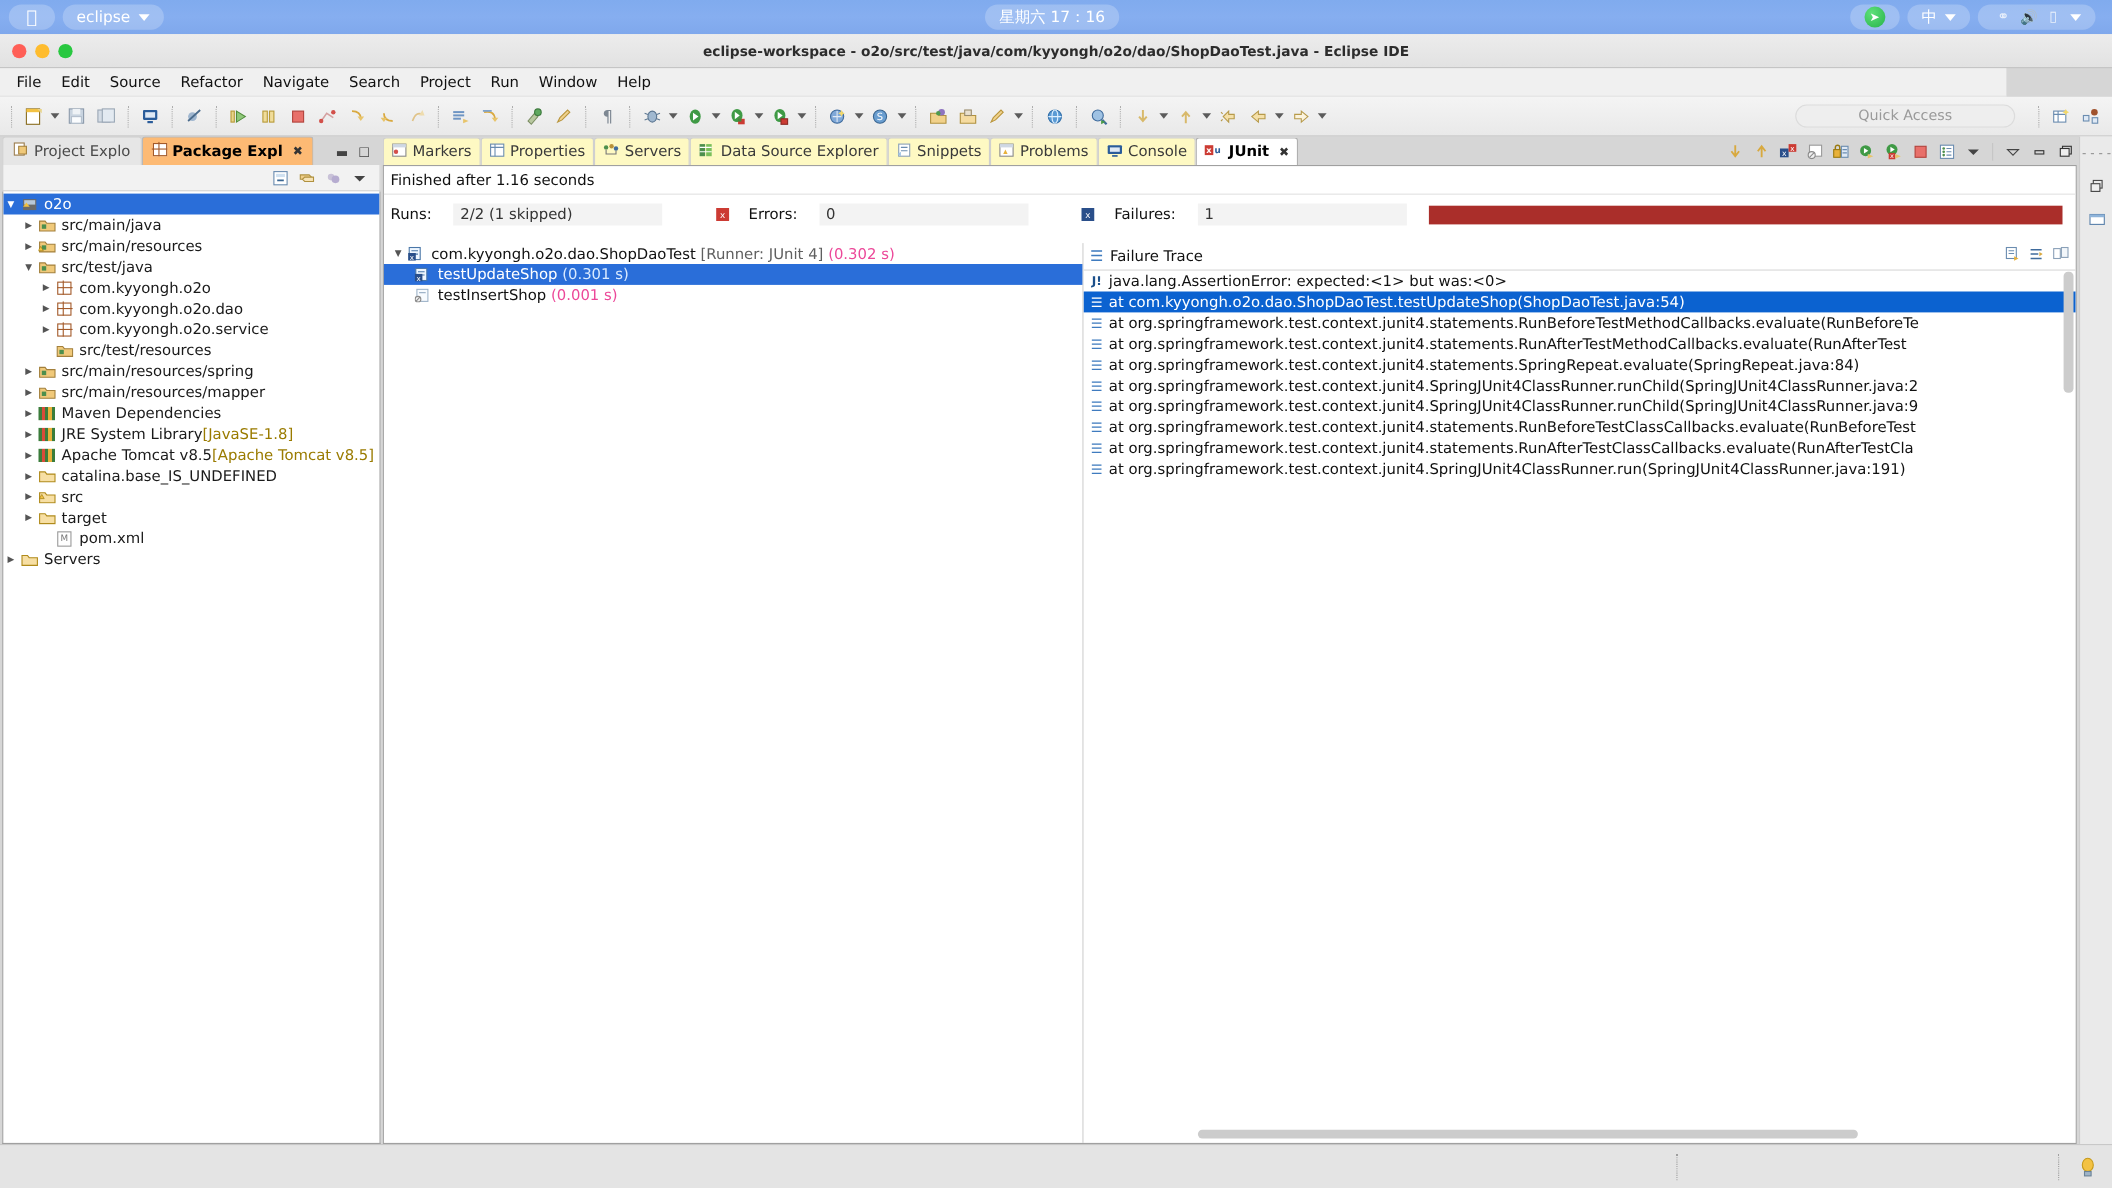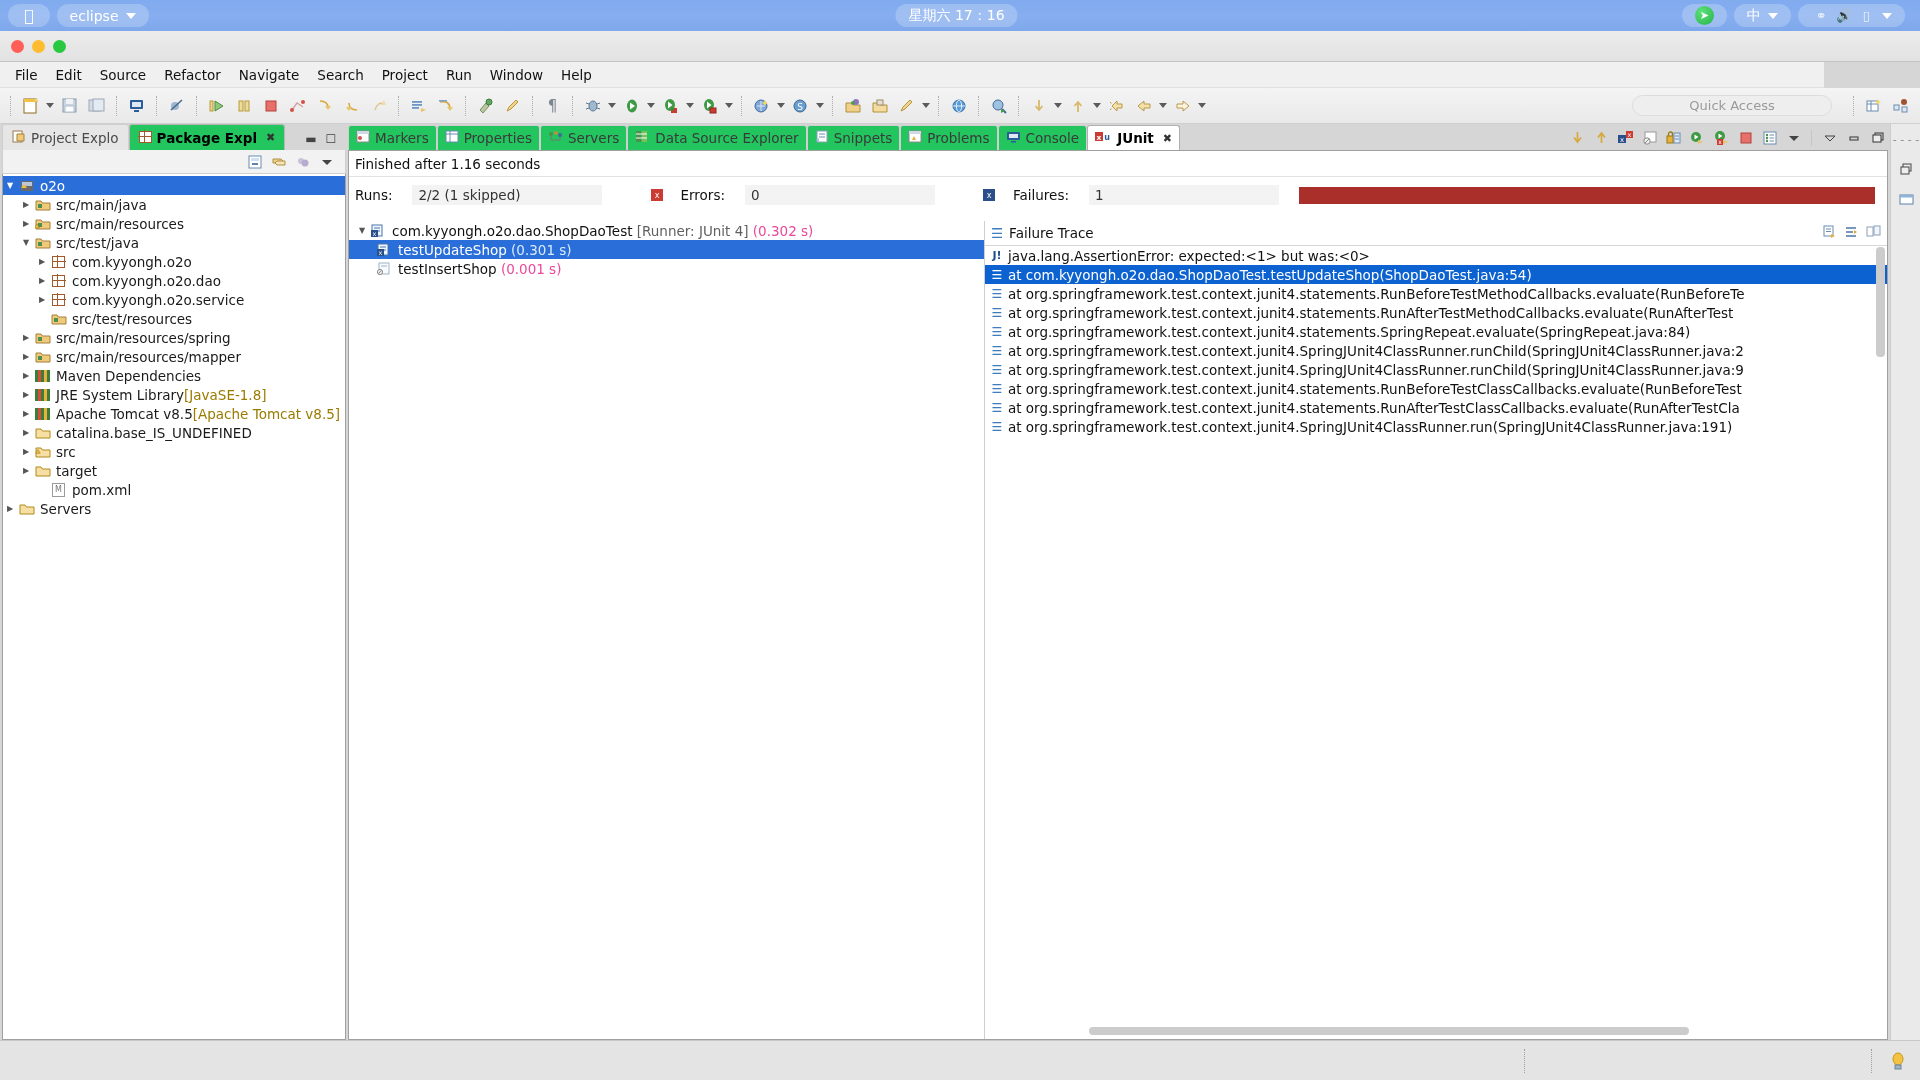--- a/index.html
+++ b/index.html
@@ -114,21 +114,21 @@
   }
   .tabrow { display: flex; height: 26px; align-items: flex-end; }
   .vtab {
     display: flex; align-items: center; gap: 5px;
     height: 26px; padding: 0 9px; font-size: 13.5px;
     color: #4a4a4a; background: #e6e6e6;
     border: 1px solid #cfcfcf; border-bottom: none;
     border-radius: 3px 3px 0 0;
   }
   .vtab.active {
-    background: #22c55e; color: #000; font-weight: bold;
+    background: #fdba74; color: #000; font-weight: bold;
     border-color: #b8b8b8;
   }
   .tabctl { margin-left: auto; display: flex; gap: 2px; padding: 0 6px 2px 0; }
   .tabctl span { width: 18px; height: 18px; display:flex; align-items:center; justify-content:center; font-size: 12px; color:#444; }
   .viewtoolbar {
     height: 24px; background: #f2f2f2; border: 1px solid #cfcfcf; border-top: none;
     display: flex; align-items: center; justify-content: flex-end; gap: 4px; padding-right: 8px;
   }
   .vt-ico { width: 20px; height: 20px; display:flex; align-items:center; justify-content:center; font-size: 13px; }
   .treebox {
@@ -153,21 +153,21 @@
   .dim { color: #9a7b00; }
 
   
   .mainpanel {
     position: absolute; top: 124px; left: 348px; right: 32px; bottom: 40px;
   }
   .mtabrow { display: flex; height: 26px; align-items: flex-end; background: transparent; }
   .mtab {
     display: flex; align-items: center; gap: 5px;
     height: 25px; padding: 0 7px; font-size: 13.5px; color: #3a3a3a;
-    background: #22c55e; border: 1px solid #cfcfcf; border-bottom: none;
+    background: #fef9c3; border: 1px solid #cfcfcf; border-bottom: none;
     border-radius: 3px 3px 0 0;
   }
   .mtab.active { background: #fff; color: #000; font-weight: bold; border-color: #b0b0b0; }
   .mtabctl { margin-left: auto; display: flex; align-items: center; gap: 3px; padding-bottom: 2px; }
   .mt-ico { width: 21px; height: 21px; display:flex; align-items:center; justify-content:center; font-size: 13px; }
   .mt-sep { width: 1px; height: 16px; border-left: 1px solid #c5c5c5; margin: 0 4px; }
 
   .junitbody {
     position: absolute; top: 26px; left: 0; right: 0; bottom: 0;
     background: #fff; border: 1px solid #a0a0a0;
@@ -266,20 +266,21 @@
     </div>
   </div>
 </div>
 
 <div class="titlebar">
   <div class="traffic">
     <span class="dot r"></span>
     <span class="dot y"></span>
     <span class="dot g"></span>
   </div>
+  <div class="wintitle">eclipse-workspace - o2o/src/test/java/com/kyyongh/o2o/dao/ShopDaoTest.java - Eclipse IDE</div>
 </div>
 
 <div class="menubar">
   <div class="menuitem">File</div>
   <div class="menuitem">Edit</div>
   <div class="menuitem">Source</div>
   <div class="menuitem">Refactor</div>
   <div class="menuitem">Navigate</div>
   <div class="menuitem">Search</div>
   <div class="menuitem">Project</div>

